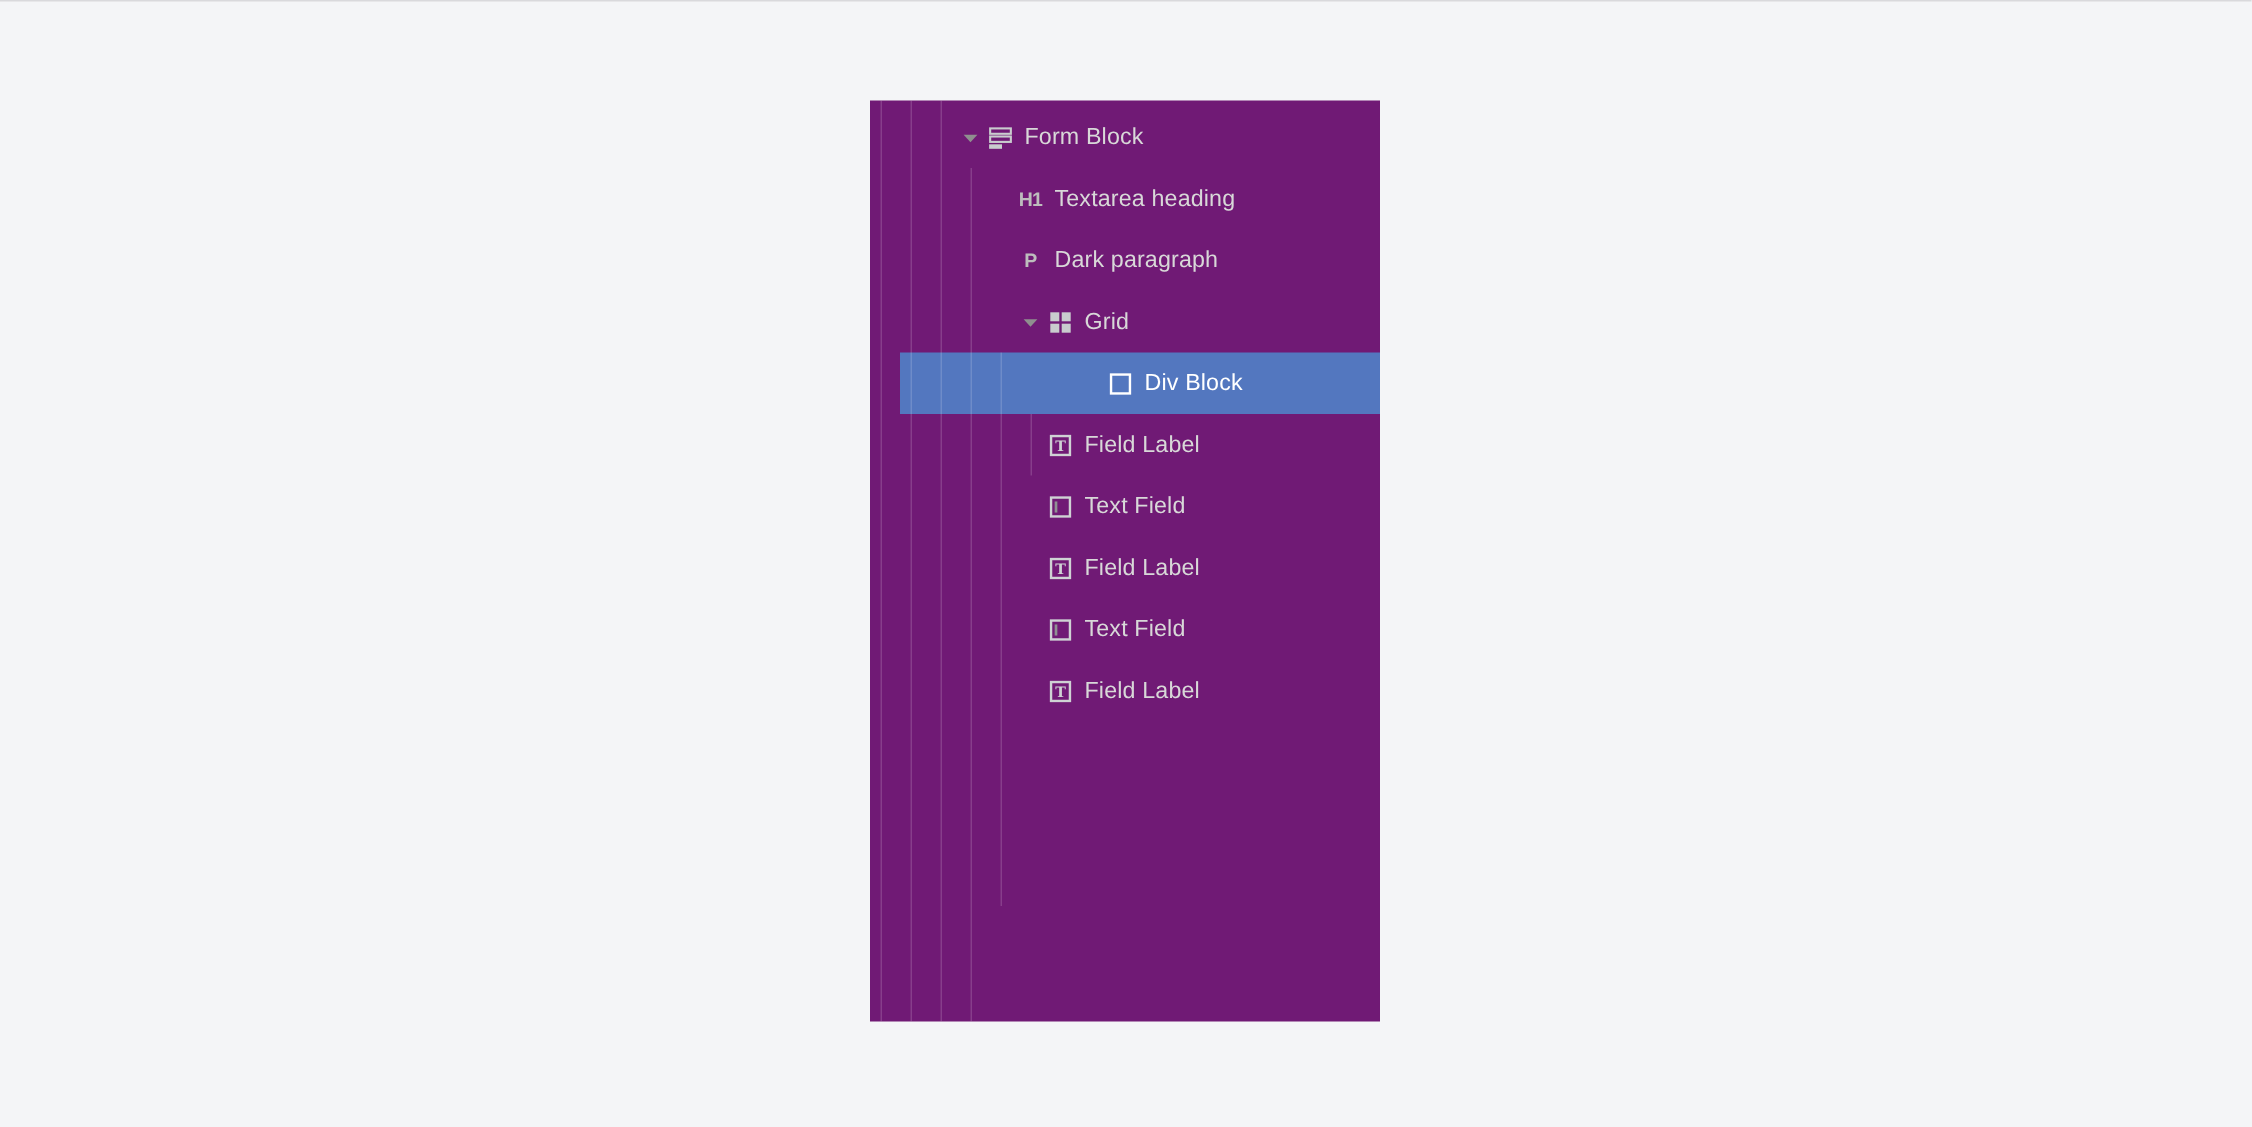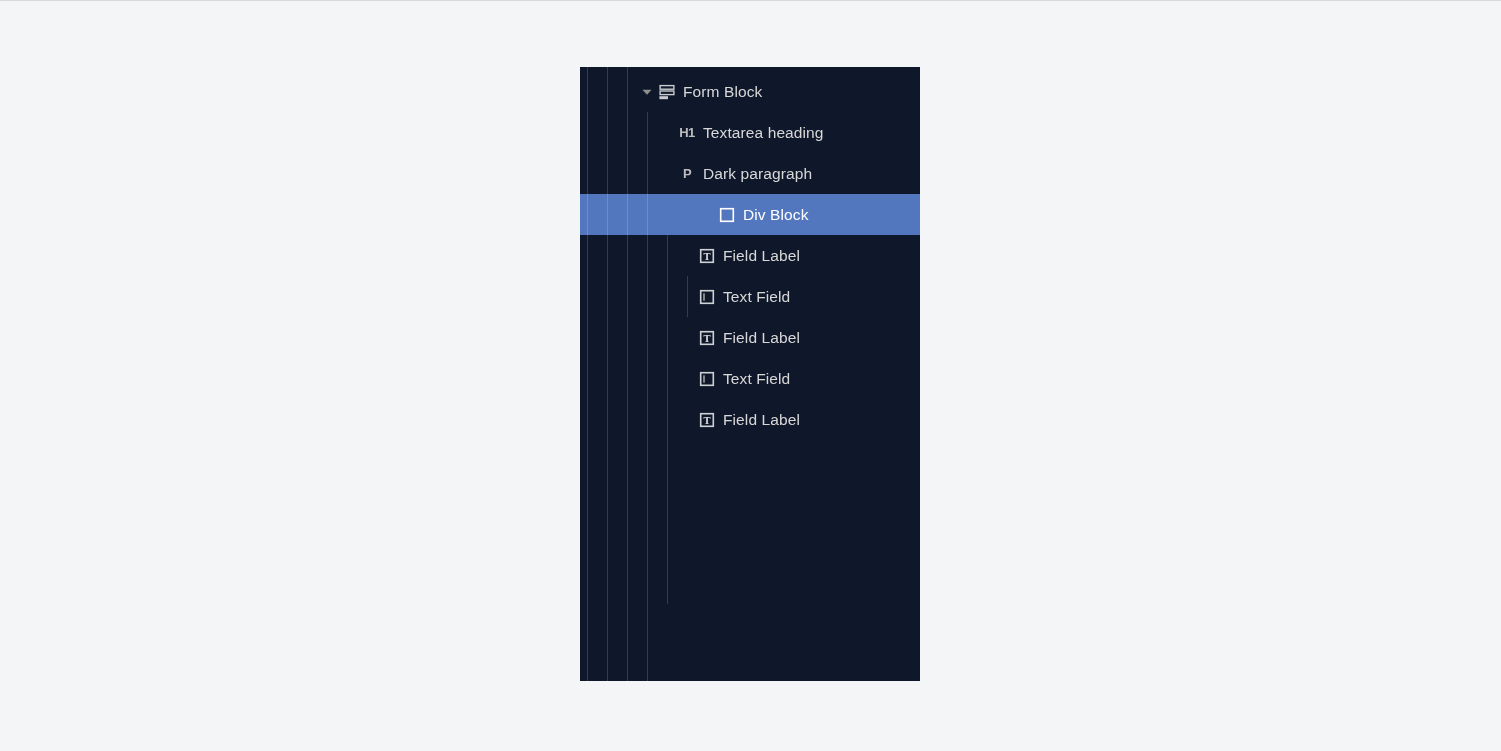--- a/index.html
+++ b/index.html
@@ -25,21 +25,21 @@
     height:41px;
     display:flex;
     align-items:center;
     box-sizing:border-box;
     cursor:default;
   }
   .row.lv0{padding-left:59px;}
   .row.lv1{padding-left:79px;}
   .row.lv2{padding-left:99px;}
   .row.lv3{padding-left:119px;}
-  .row.selected{background:#5377bf;}
+  .row.selected{background:#5377bf;margin-left:20px;}
   .expander{
     width:16px;height:16px;
     flex:0 0 16px;
     display:flex;align-items:center;justify-content:center;
   }
   .iconbox{
     width:16px;height:16px;
     flex:0 0 16px;
     margin-left:4px;
     display:flex;align-items:center;justify-content:center;
@@ -109,21 +109,21 @@
       <rect x="8.9" y="8.9" width="1.2" height="5.6" fill="#414141"></rect>
       <rect x="8.9" y="8.9" width="5.6" height="1.2" fill="#414141"></rect>
       <rect x="9.9" y="9.9" width="3.4" height="3.4" fill="#cfd2d4"></rect>
     </symbol>
     <symbol id="sym-hand" viewBox="0 0 16 16">
       <path fill="#c9ccce" d="M4.9,14.2 L9.8,14.2 C11.7,14.2 12.8,12.9 12.8,11.0 L12.8,5.3 C12.8,4.4 11.5,4.4 11.5,5.3 L11.5,8.1 L10.9,8.1 L10.9,3.4 C10.9,2.5 9.6,2.5 9.6,3.4 L9.6,7.9 L9.0,7.9 L9.0,2.9 C9.0,2.0 7.7,2.0 7.7,2.9 L7.7,7.9 L7.1,7.9 L7.1,3.7 C7.1,2.8 5.8,2.8 5.8,3.7 L5.8,9.6 C5.1,8.9 4.2,8.3 3.6,8.7 C3.0,9.1 3.3,9.8 3.8,10.5 C4.4,11.3 4.9,12.4 4.9,14.2 Z"></path>
     </symbol>
   </defs>
 </svg>
 
-<div class="navigator" style="background: #0f172a;">
+<div class="navigator" style="background: #701a75;">
   <div class="rows">
 
     <div class="row lv0">
       <span class="expander">
           <svg width="16" height="16">
             <use href="#sym-tri-down"></use>
           </svg>
         </span>
       <span class="iconbox">
           <svg width="16" height="16">
@@ -143,20 +143,33 @@
 
     <div class="row lv1">
       <span class="expander"></span>
       <span class="iconbox">
           <span class="glyph-text">P</span>
         </span>
       <span class="label">Dark paragraph</span>
     </div>
 
 
+    <div class="row lv2">
+      <span class="expander">
+          <svg width="16" height="16">
+            <use href="#sym-tri-down"></use>
+          </svg>
+        </span>
+      <span class="iconbox">
+          <svg width="16" height="16">
+            <use href="#sym-grid"></use>
+          </svg>
+        </span>
+      <span class="label">Grid</span>
+    </div>
 
     <div class="row lv3 selected" style="background: rgb(83, 119, 191);">
       <span class="expander"></span>
       <span class="iconbox">
           <svg width="16" height="16">
             <use href="#sym-div"></use>
           </svg>
         </span>
       <span class="label">Div Block</span>
     </div>

